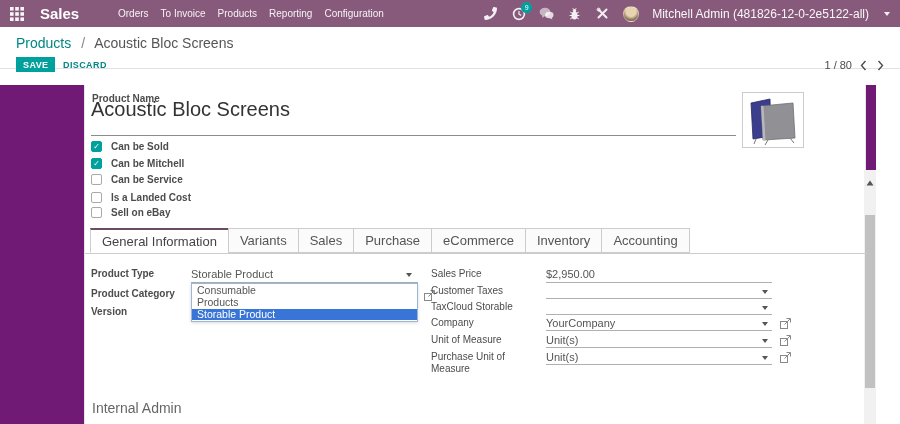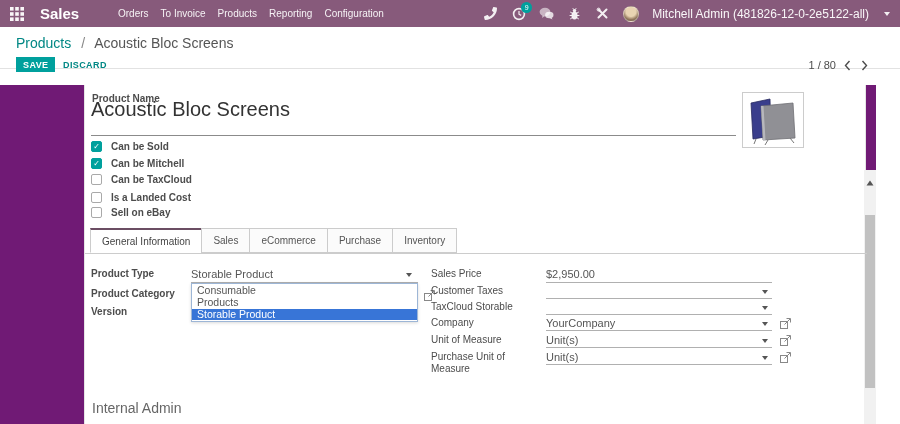--- a/index.html
+++ b/index.html
@@ -27,41 +27,41 @@
                   border-bottom:1px solid #e2e2e2; }
   .breadcrumb { position:absolute; left:16px; top:8px; font-size:14px; color:#555; }
   .bc-parent { color:#008784; cursor:pointer; }
   .bc-sep { color:#888; margin:0 6px; }
   .btn-save { position:absolute; left:16px; top:30px; height:15px; background:#00A09D; color:#fff;
               border:none; font-size:9px; font-weight:bold; letter-spacing:.4px; padding:0 7px;
               font-family:"Liberation Sans",sans-serif; cursor:pointer; }
   .btn-discard { position:absolute; left:57px; top:30px; height:15px; background:transparent; color:#008784;
                  border:none; font-size:9px; font-weight:bold; letter-spacing:.4px; padding:0 6px;
                  font-family:"Liberation Sans",sans-serif; cursor:pointer; }
-  .pager { position:absolute; right:30px; top:32px; display:flex; align-items:center; gap:6px; }
+  .pager { position:absolute; right:14px; top:32px; display:flex; align-items:center; gap:6px; }
   .pager-text { font-size:11px; color:#4c4c4c; }
   .pg-btn { background:none; border:none; padding:0 2px; cursor:pointer; display:flex; align-items:center; }
   
   .content { position:absolute; left:0; top:85px; width:876px; height:339px; background:#701a75; }
   .sheet { position:absolute; left:84px; top:0; width:782px; height:339px; background:#fff;
            border-left:1px solid #e5e5e5; border-right:1px solid #e5e5e5; }
   .fld-label { font-size:10px; font-weight:bold; color:#4c4c4c; }
   .name-label { position:absolute; left:7px; top:8px; }
   .name-value { position:absolute; left:6px; top:13px; font-size:20px; color:#333; }
   .name-line { position:absolute; left:6px; top:50px; width:645px; height:1px; background:#8b8b8b; }
   .cbrow { position:absolute; left:6px; height:13px; display:flex; align-items:center; cursor:pointer; }
   .cb { width:11px; height:11px; border:1px solid #a9a9a9; border-radius:2px; background:#fff;
         display:inline-flex; align-items:center; justify-content:center; }
   .cb.checked { background:#00A09D; border-color:#00A09D; }
   .cb.checked::after { content:"✓"; color:#fff; font-size:8px; line-height:1; }
   .cb-label { margin-left:9px; font-size:10px; font-weight:bold; color:#4c4c4c; }
   
   .tabs { position:absolute; left:5px; top:143px; display:flex; z-index:2; }
   .tabline { position:absolute; left:0; top:168px; width:782px; height:1px; background:#ccc; z-index:1; }
-  .tab { height:25px; line-height:24px; padding:0 11px; font-size:10px; color:#555; background:#fbfbfb;
+  .tab { height:25px; line-height:24px; padding:0 11px; font-size:13px; color:#555; background:#fbfbfb;
          border:1px solid #ccc; margin-right:-1px; cursor:pointer; position:relative; z-index:2; }
   .tab.active { background:#fff; border-top:2px solid #6B4D63; border-bottom:1px solid #fff; color:#444; }
   
   .lbl { position:absolute; left:6px; width:95px; }
   .lval { position:absolute; left:106px; font-size:11px; color:#555; }
   .uline { position:absolute; height:1px; background:#b0b0b0; }
   .sel-caret { position:absolute; width:0; height:0; border-left:3.5px solid transparent;
                border-right:3.5px solid transparent; border-top:4px solid #555; }
   .rlbl { position:absolute; left:346px; width:92px; font-size:10px; font-weight:normal; color:#4c4c4c; line-height:12px; }
   .rval { position:absolute; left:461px; font-size:11px; color:#555; }
@@ -189,37 +189,39 @@
     <div class="cbrow" style="top:55px">
       <span class="cb checked"></span>
       <span class="cb-label">Can be Sold</span>
     </div>
     <div class="cbrow" style="top:72px">
       <span class="cb checked"></span>
       <span class="cb-label">Can be Mitchell</span>
     </div>
     <div class="cbrow" style="top:88px">
       <span class="cb"></span>
-      <span class="cb-label">Can be TaxCloud</span>
+      <span class="cb-label">Can be Service</span>
     </div>
     <div class="cbrow" style="top:106px">
       <span class="cb"></span>
       <span class="cb-label">Is a Landed Cost</span>
     </div>
     <div class="cbrow" style="top:121px">
       <span class="cb"></span>
       <span class="cb-label">Sell on eBay</span>
     </div>
 
     <div class="tabs">
       <span class="tab active">General Information</span>
+      <span class="tab">Variants</span>
       <span class="tab">Sales</span>
+      <span class="tab">Purchase</span>
       <span class="tab">eCommerce</span>
-      <span class="tab">Purchase</span>
       <span class="tab">Inventory</span>
+      <span class="tab">Accounting</span>
     </div>
     <div class="tabline"></div>
 
     <div class="fld-label lbl" style="top:183px">Product Type</div>
     <div class="lval" style="top:183px">Storable Product</div>
     <span class="sel-caret" style="left:321px; top:188px"></span>
     <div class="uline" style="left:106px; top:197px; width:227px"></div>
 
     <div class="fld-label lbl" style="top:203px">Product Category</div>
     <span class="ext" style="left:339px; top:202px">

